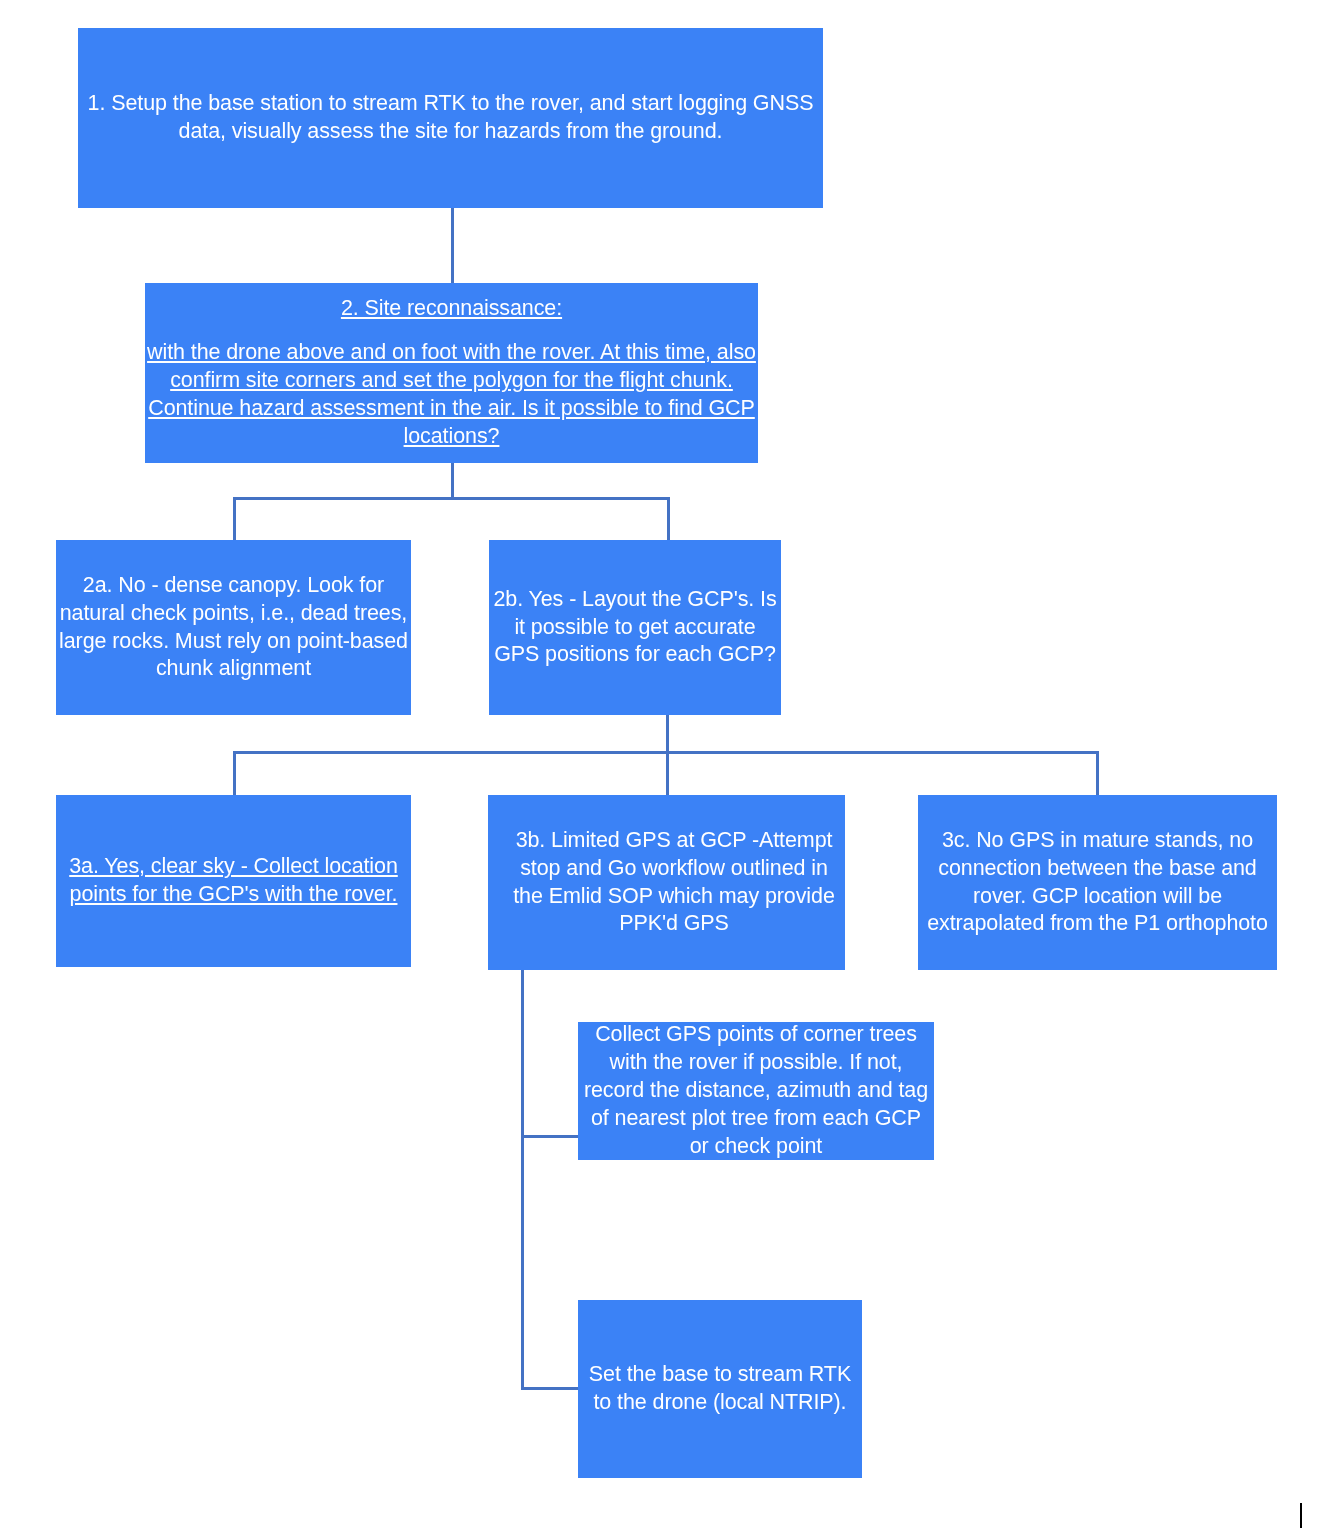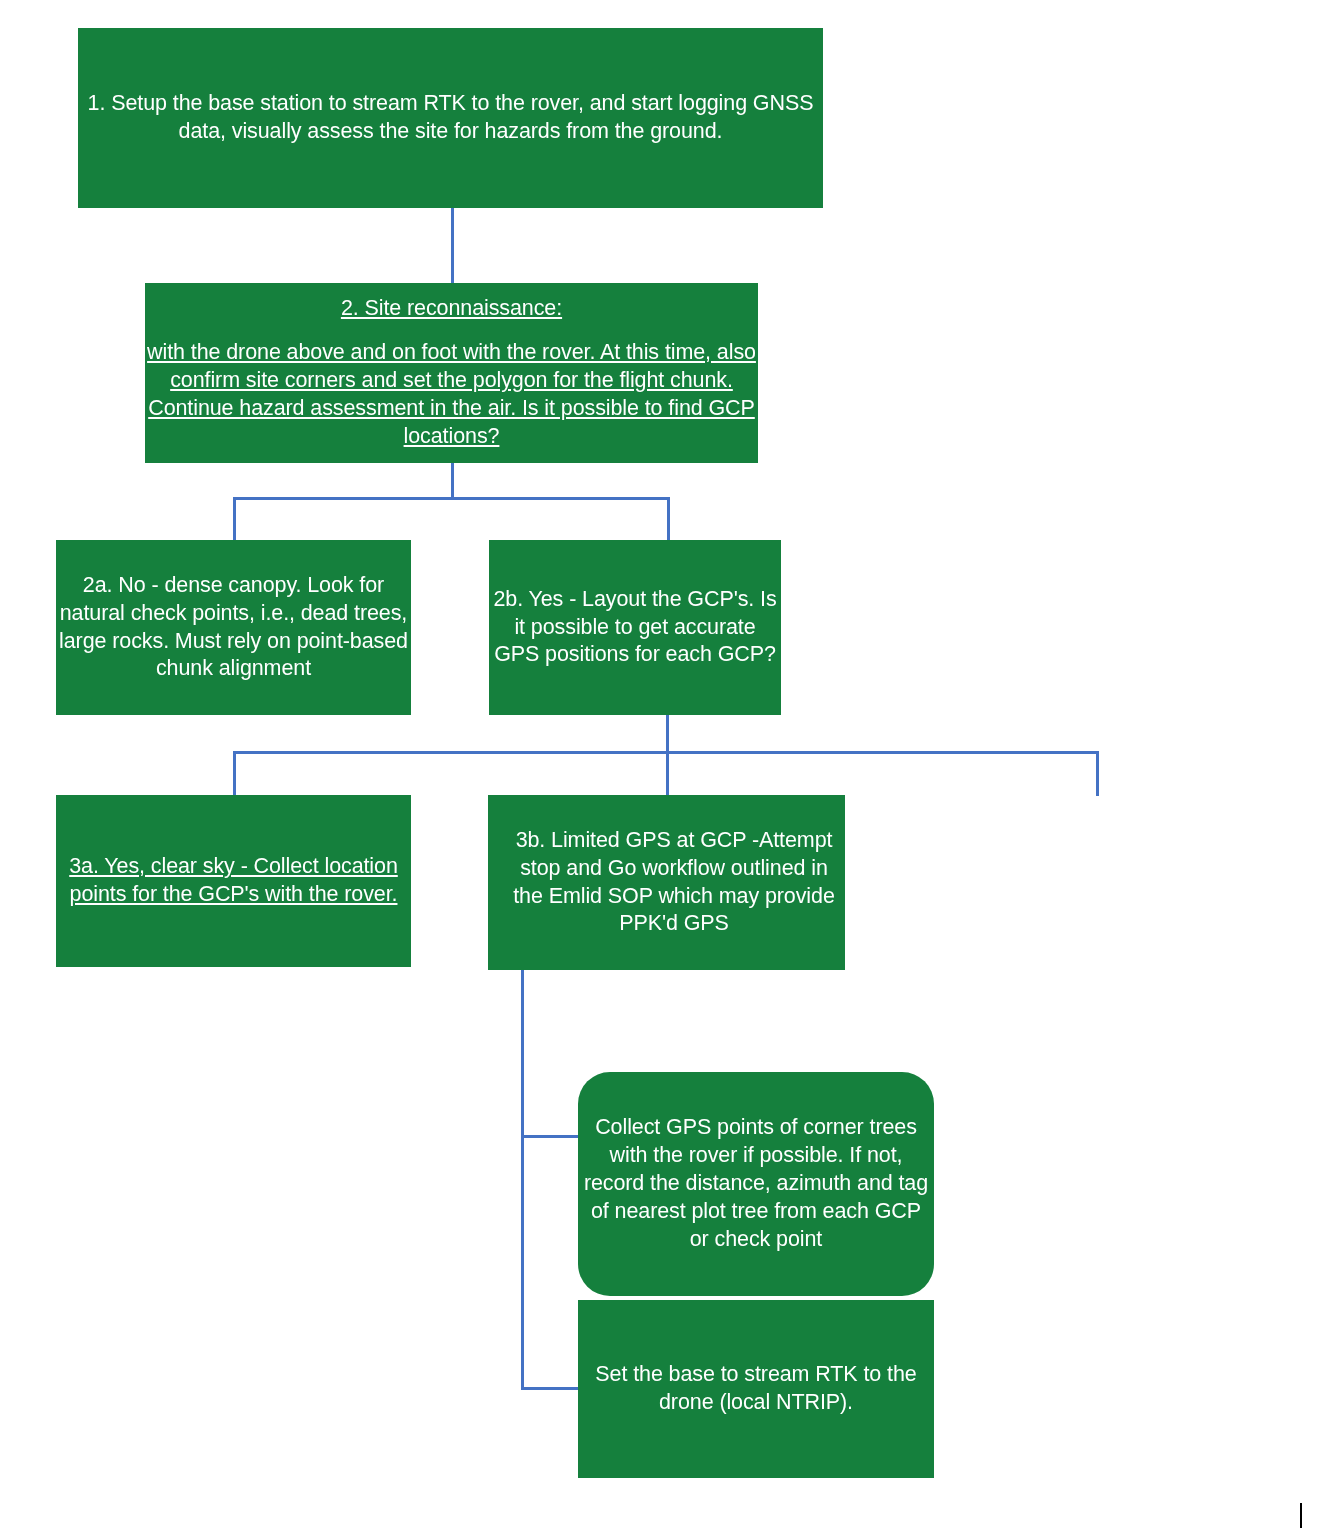--- a/index.html
+++ b/index.html
@@ -12,21 +12,21 @@
   }
   #canvas {
     position: relative;
     width: 1343px;
     height: 1528px;
     background: #ffffff;
     overflow: hidden;
   }
   .node {
     position: absolute;
-    background: #15803d;
+    background: #3b82f6;
     color: #ffffff;
     display: flex;
     flex-direction: column;
     align-items: center;
     justify-content: center;
     text-align: center;
     box-sizing: border-box;
     font-size: 21.5px;
     line-height: 1.3;
     padding: 4px 2px;
@@ -91,24 +91,27 @@
   </div>
 
   <div class="node" style="left:56px; top:795px; width:355px; height:172px;text-decoration:underline;">
     <p>3a. Yes, clear sky - Collect location points for the GCP's with the rover.</p>
   </div>
 
   <div class="node" style="left:488px; top:795px; width:357px; height:175px;padding-left:17px;">
     <p>3b. Limited GPS at GCP -Attempt stop and Go workflow outlined in the Emlid SOP which may provide PPK'd GPS</p>
   </div>
 
+  <div class="node" style="left:918px; top:795px; width:359px; height:175px;">
+    <p>3c. No GPS in mature stands, no connection between the base and rover.  GCP location will be extrapolated from the P1 orthophoto</p>
+  </div>
 
-  <div class="node" style="left:578px; top:1072px; width:356px; height:224px;border-radius:32px;">
+  <div class="node" style="left:578px; top:1022px; width:356px; height:138px;">
     <p>Collect GPS points of corner trees with the rover if possible.  If not, record the distance, azimuth and tag of nearest plot tree from each GCP or check point</p>
   </div>
 
-  <div class="node" style="left:578px; top:1300px; width:356px; height:178px;">
+  <div class="node" style="left:578px; top:1300px; width:284px; height:178px;">
     <p>Set the base to stream RTK to the drone (local NTRIP).</p>
   </div>
 
   <div class="caret" style="left:1300px; top:1503px; height:25px;"></div>
 
 </div>
 
 </body></html>

